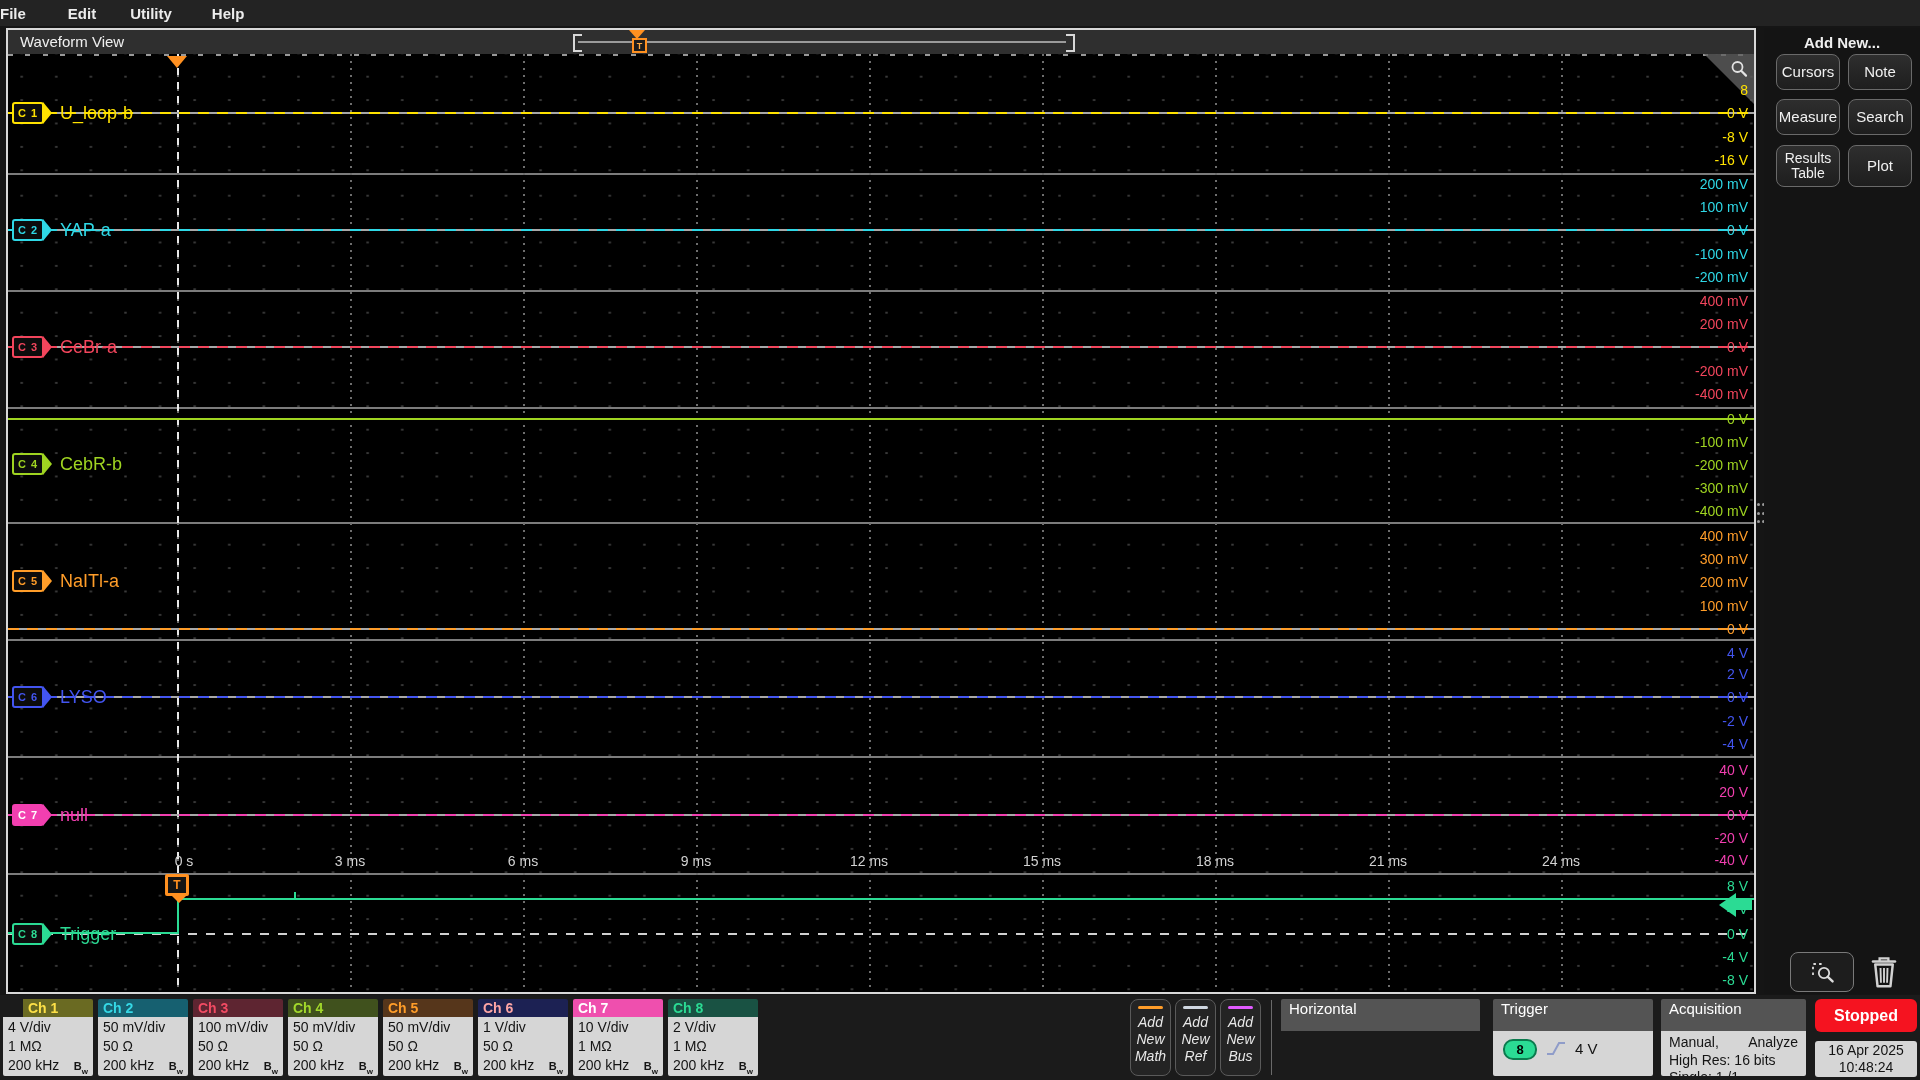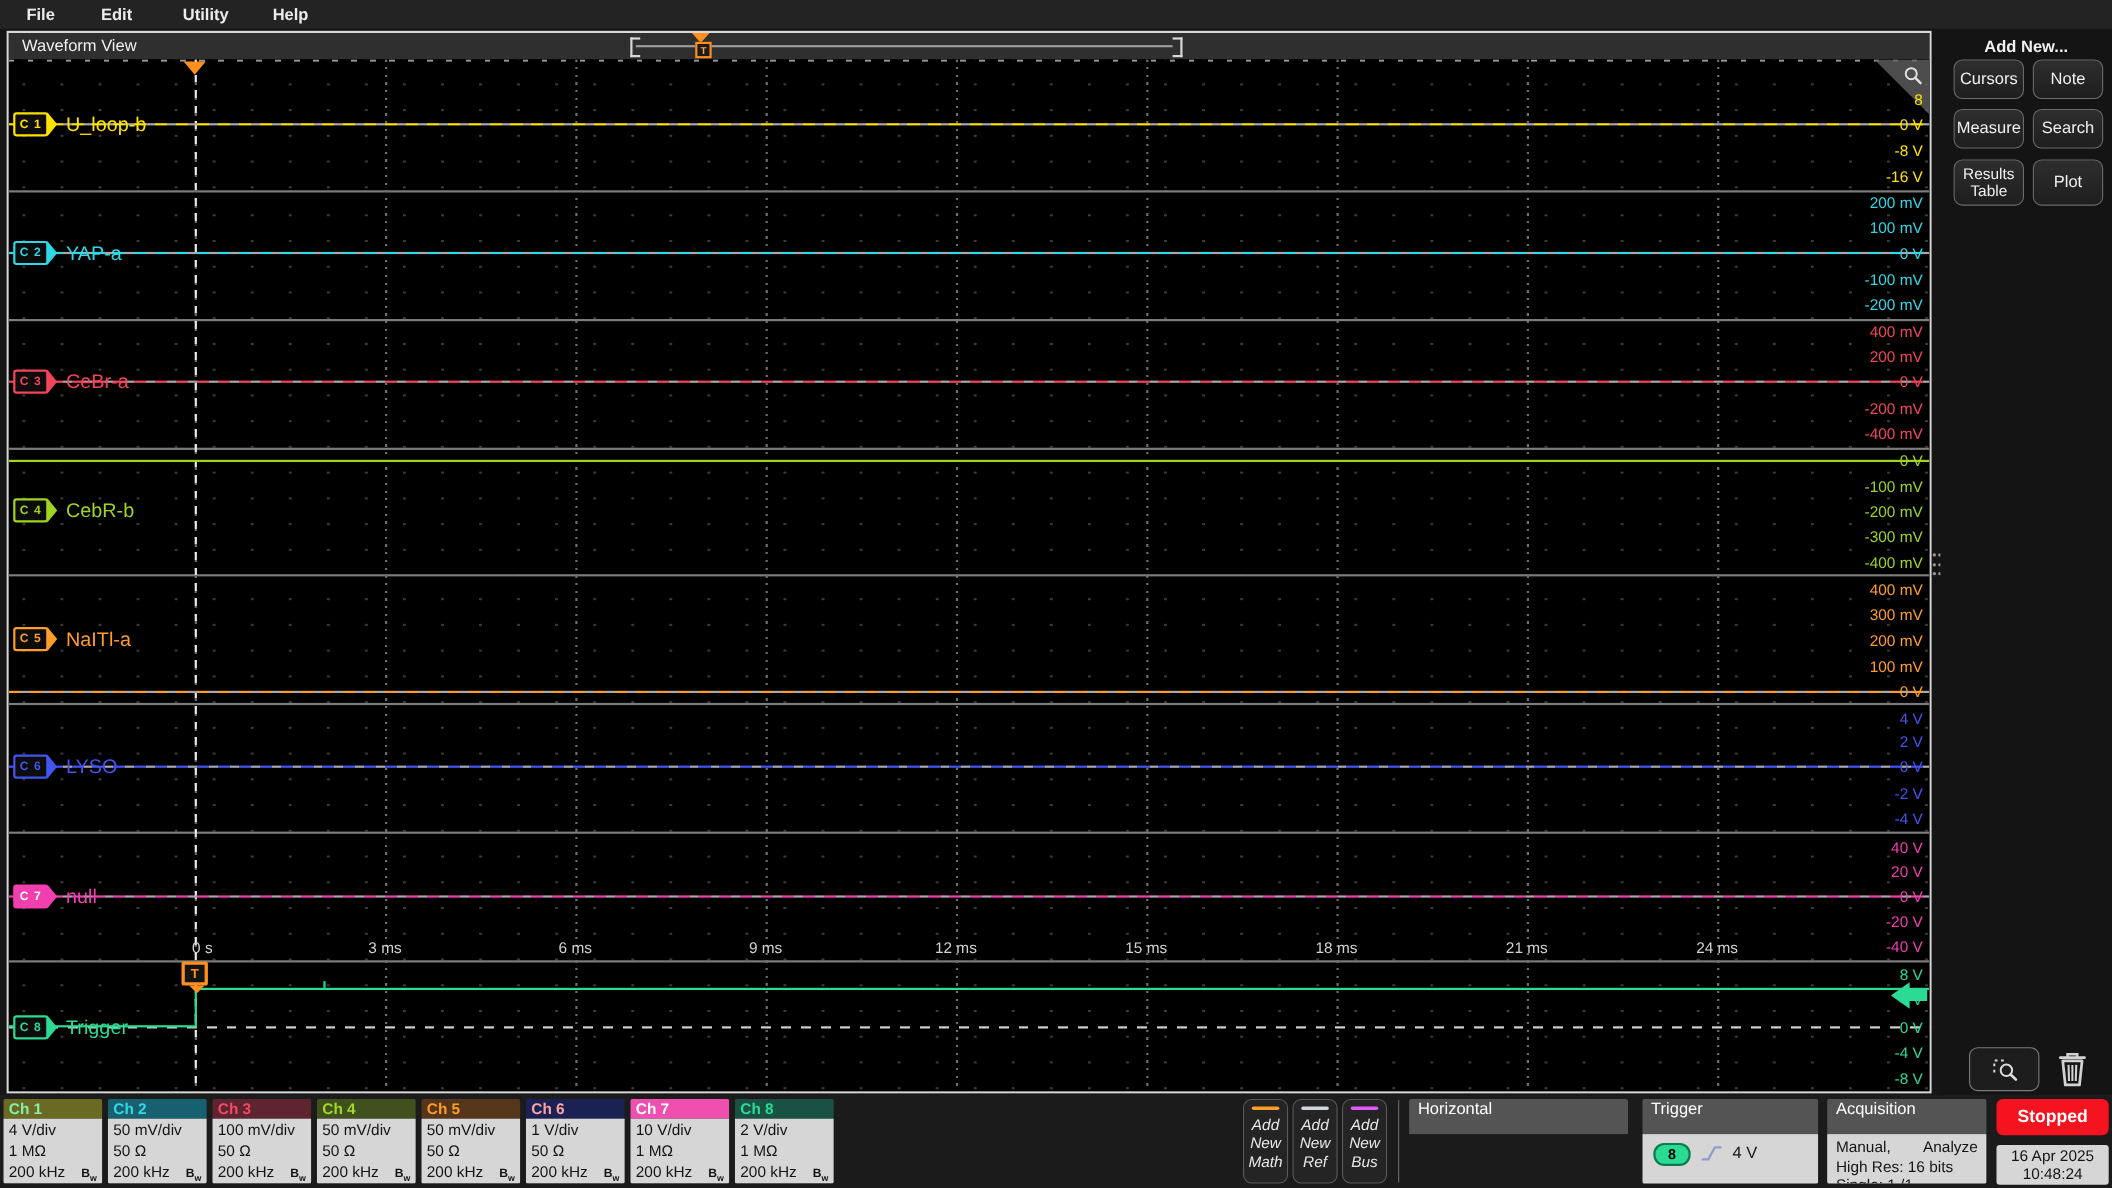--- a/index.html
+++ b/index.html
@@ -63,21 +63,21 @@
   .zoombtn{position:absolute;left:26px;top:924px;width:62px;height:38px;background:#1d1d1d;border:1px solid #7a7a7a;border-radius:8px;
     display:flex;align-items:center;justify-content:center;}
   .trashbtn{position:absolute;left:98px;top:922px;width:44px;height:42px;display:flex;align-items:center;justify-content:center;}
   
   .bottombar{position:absolute;left:0;top:995px;width:1920px;height:85px;background:#1b1b1b;}
   .chcard{position:absolute;top:4px;width:90px;height:77px;border-radius:2px;overflow:hidden;}
   .chcard .hd{height:18px;font-size:14px;font-weight:700;padding-left:5px;line-height:18px;}
   .chcard .bd{height:59px;background:#d6d6d6;color:#141414;font-size:14px;padding:1px 5px 0 5px;box-sizing:border-box;}
   .chcard .bd .row{line-height:19px;white-space:nowrap;display:flex;justify-content:space-between;align-items:baseline;}
   .bwb{font-size:11px;font-weight:700;} .bww{font-size:8px;vertical-align:sub;font-weight:700;}
-  .h1{background:#6a6a22;color:#86efac;} .h2{background:#166070;color:#35d8e6;} .h3{background:#5e2531;color:#f24b63;}
+  .h1{background:#6a6a22;color:#fde047;margin-left:20px;} .h2{background:#166070;color:#35d8e6;} .h3{background:#5e2531;color:#f24b63;}
   .h4{background:#40511d;color:#a2d92b;} .h5{background:#56361b;color:#ff9d29;} .h6{background:#1c2153;color:#fca5a5;}
   .h7{background:#ef4fae;color:#ffffff;} .h8{background:#195243;color:#2bdb94;}
   .addbtn{position:absolute;top:4px;width:41px;height:77px;background:#242424;border:1px solid #5a5a5a;border-radius:8px;box-sizing:border-box;
     color:#e8e8e8;font-size:14px;text-align:center;line-height:17px;padding-top:14px;font-style:italic;}
   .addbtn .accent{position:absolute;left:7px;top:6px;width:25px;height:3px;border-radius:2px;}
   .vdivider{position:absolute;left:1271px;top:5px;width:1px;height:75px;background:#6a6a6a;}
   .panel{position:absolute;top:4px;border-radius:2px;overflow:hidden;}
   .panel .phd{height:32px;background:#545454;color:#fff;font-size:15px;line-height:20px;padding-left:8px;}
   .panel .pbd{background:#d6d6d6;color:#141414;font-size:14px;position:relative;}
   .hrow{position:absolute;left:8px;white-space:nowrap;}
@@ -89,23 +89,23 @@
     font-size:16px;font-weight:700;display:flex;align-items:center;justify-content:center;}
   .datetime{position:absolute;left:1815px;top:46px;width:102px;height:36px;background:#d6d6d6;border-radius:3px;color:#141414;
     font-size:14px;display:flex;flex-direction:column;align-items:center;justify-content:center;line-height:17px;}
 </style>
 </head>
 <body>
 
 <div class="screen">
 
   <div class="menubar">
-    <span class="menu-item" style="margin-left:24px">File</span>
+    <span class="menu-item" style="">File</span>
     <span class="menu-item" style="margin-left:42px">Edit</span>
-    <span class="menu-item" style="margin-left:46px">Utility</span>
+    <span class="menu-item" style="margin-left:34px">Utility</span>
     <span class="menu-item" style="margin-left:40px">Help</span>
   </div>
 
   <div class="waveview">
     <div class="wv-header">
       <span class="wv-title">Waveform View</span>
       <div class="hline"></div>
       <div class="bracket l"></div>
       <div class="bracket r"></div>
       <div class="hflag-tri"></div>

